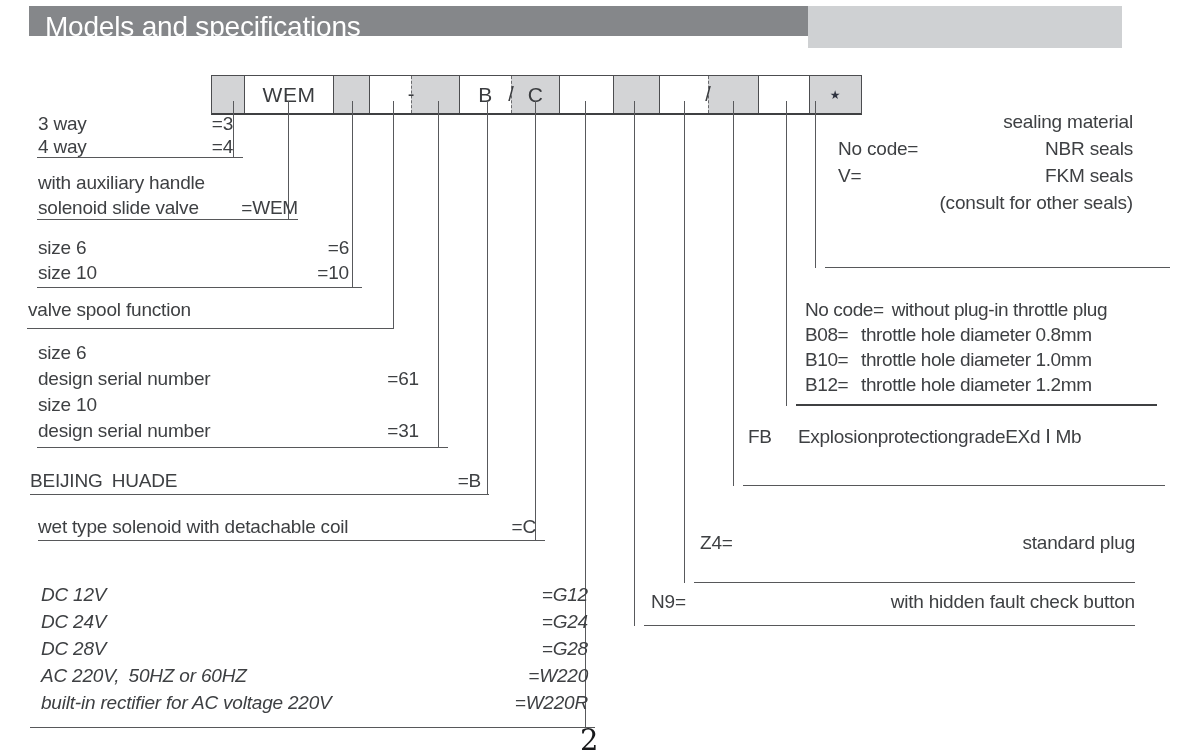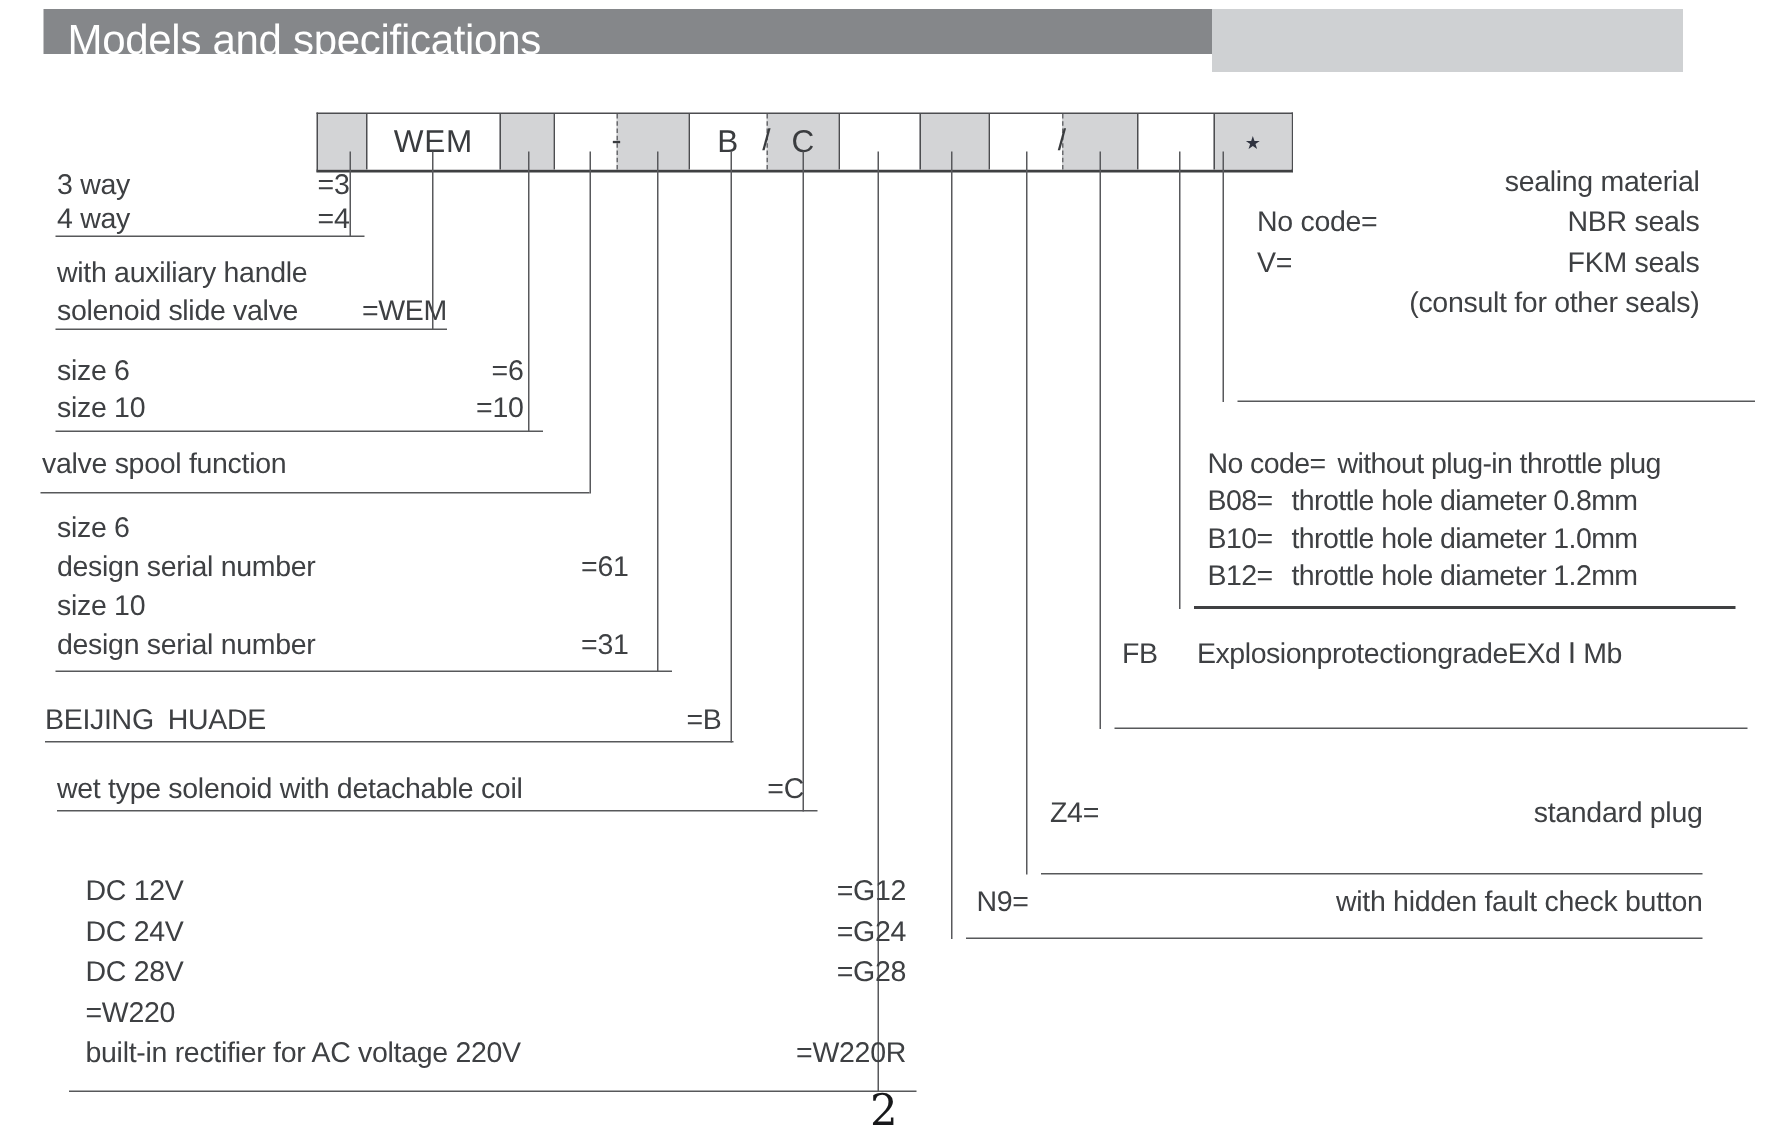--- a/index.html
+++ b/index.html
@@ -153,34 +153,35 @@
     </div>
   </div>
 
   <div class="sec" style="left:28px;top:515px;width:507px;height:26px;padding:0 9px 0 0;line-height:24px;text-align:center;">
     <div class="row">
       <span class="label">wet type solenoid with detachable coil</span>
       <span class="code">=C</span>
     </div>
   </div>
 
-  <div class="sec" style="left:36px;top:581px;width:565px;height:147px;padding:0 7px 0 11px;line-height:27px;">
+  <div class="sec" style="left:20px;top:581px;width:565px;height:147px;padding:0 7px 0 11px;line-height:27px;font-style:italic;">
     <div class="row">
       <span class="label">DC 12V</span>
       <span class="code">=G12</span>
     </div>
     <div class="row">
       <span class="label">DC 24V</span>
       <span class="code">=G24</span>
     </div>
     <div class="row">
       <span class="label">DC 28V</span>
       <span class="code">=G28</span>
     </div>
     <div class="row">
+      <span class="label">AC 220V, 50HZ or 60HZ</span>
       <span class="code">=W220</span>
     </div>
     <div class="row">
       <span class="label">built-in rectifier for AC voltage 220V</span>
       <span class="code">=W220R</span>
     </div>
   </div>
 
   <div class="sec" style="left:815px;top:105px;width:345px;height:163px;padding:3px 37px 12px 13px;line-height:27px;">
     <div class="right-align">sealing material</div>

